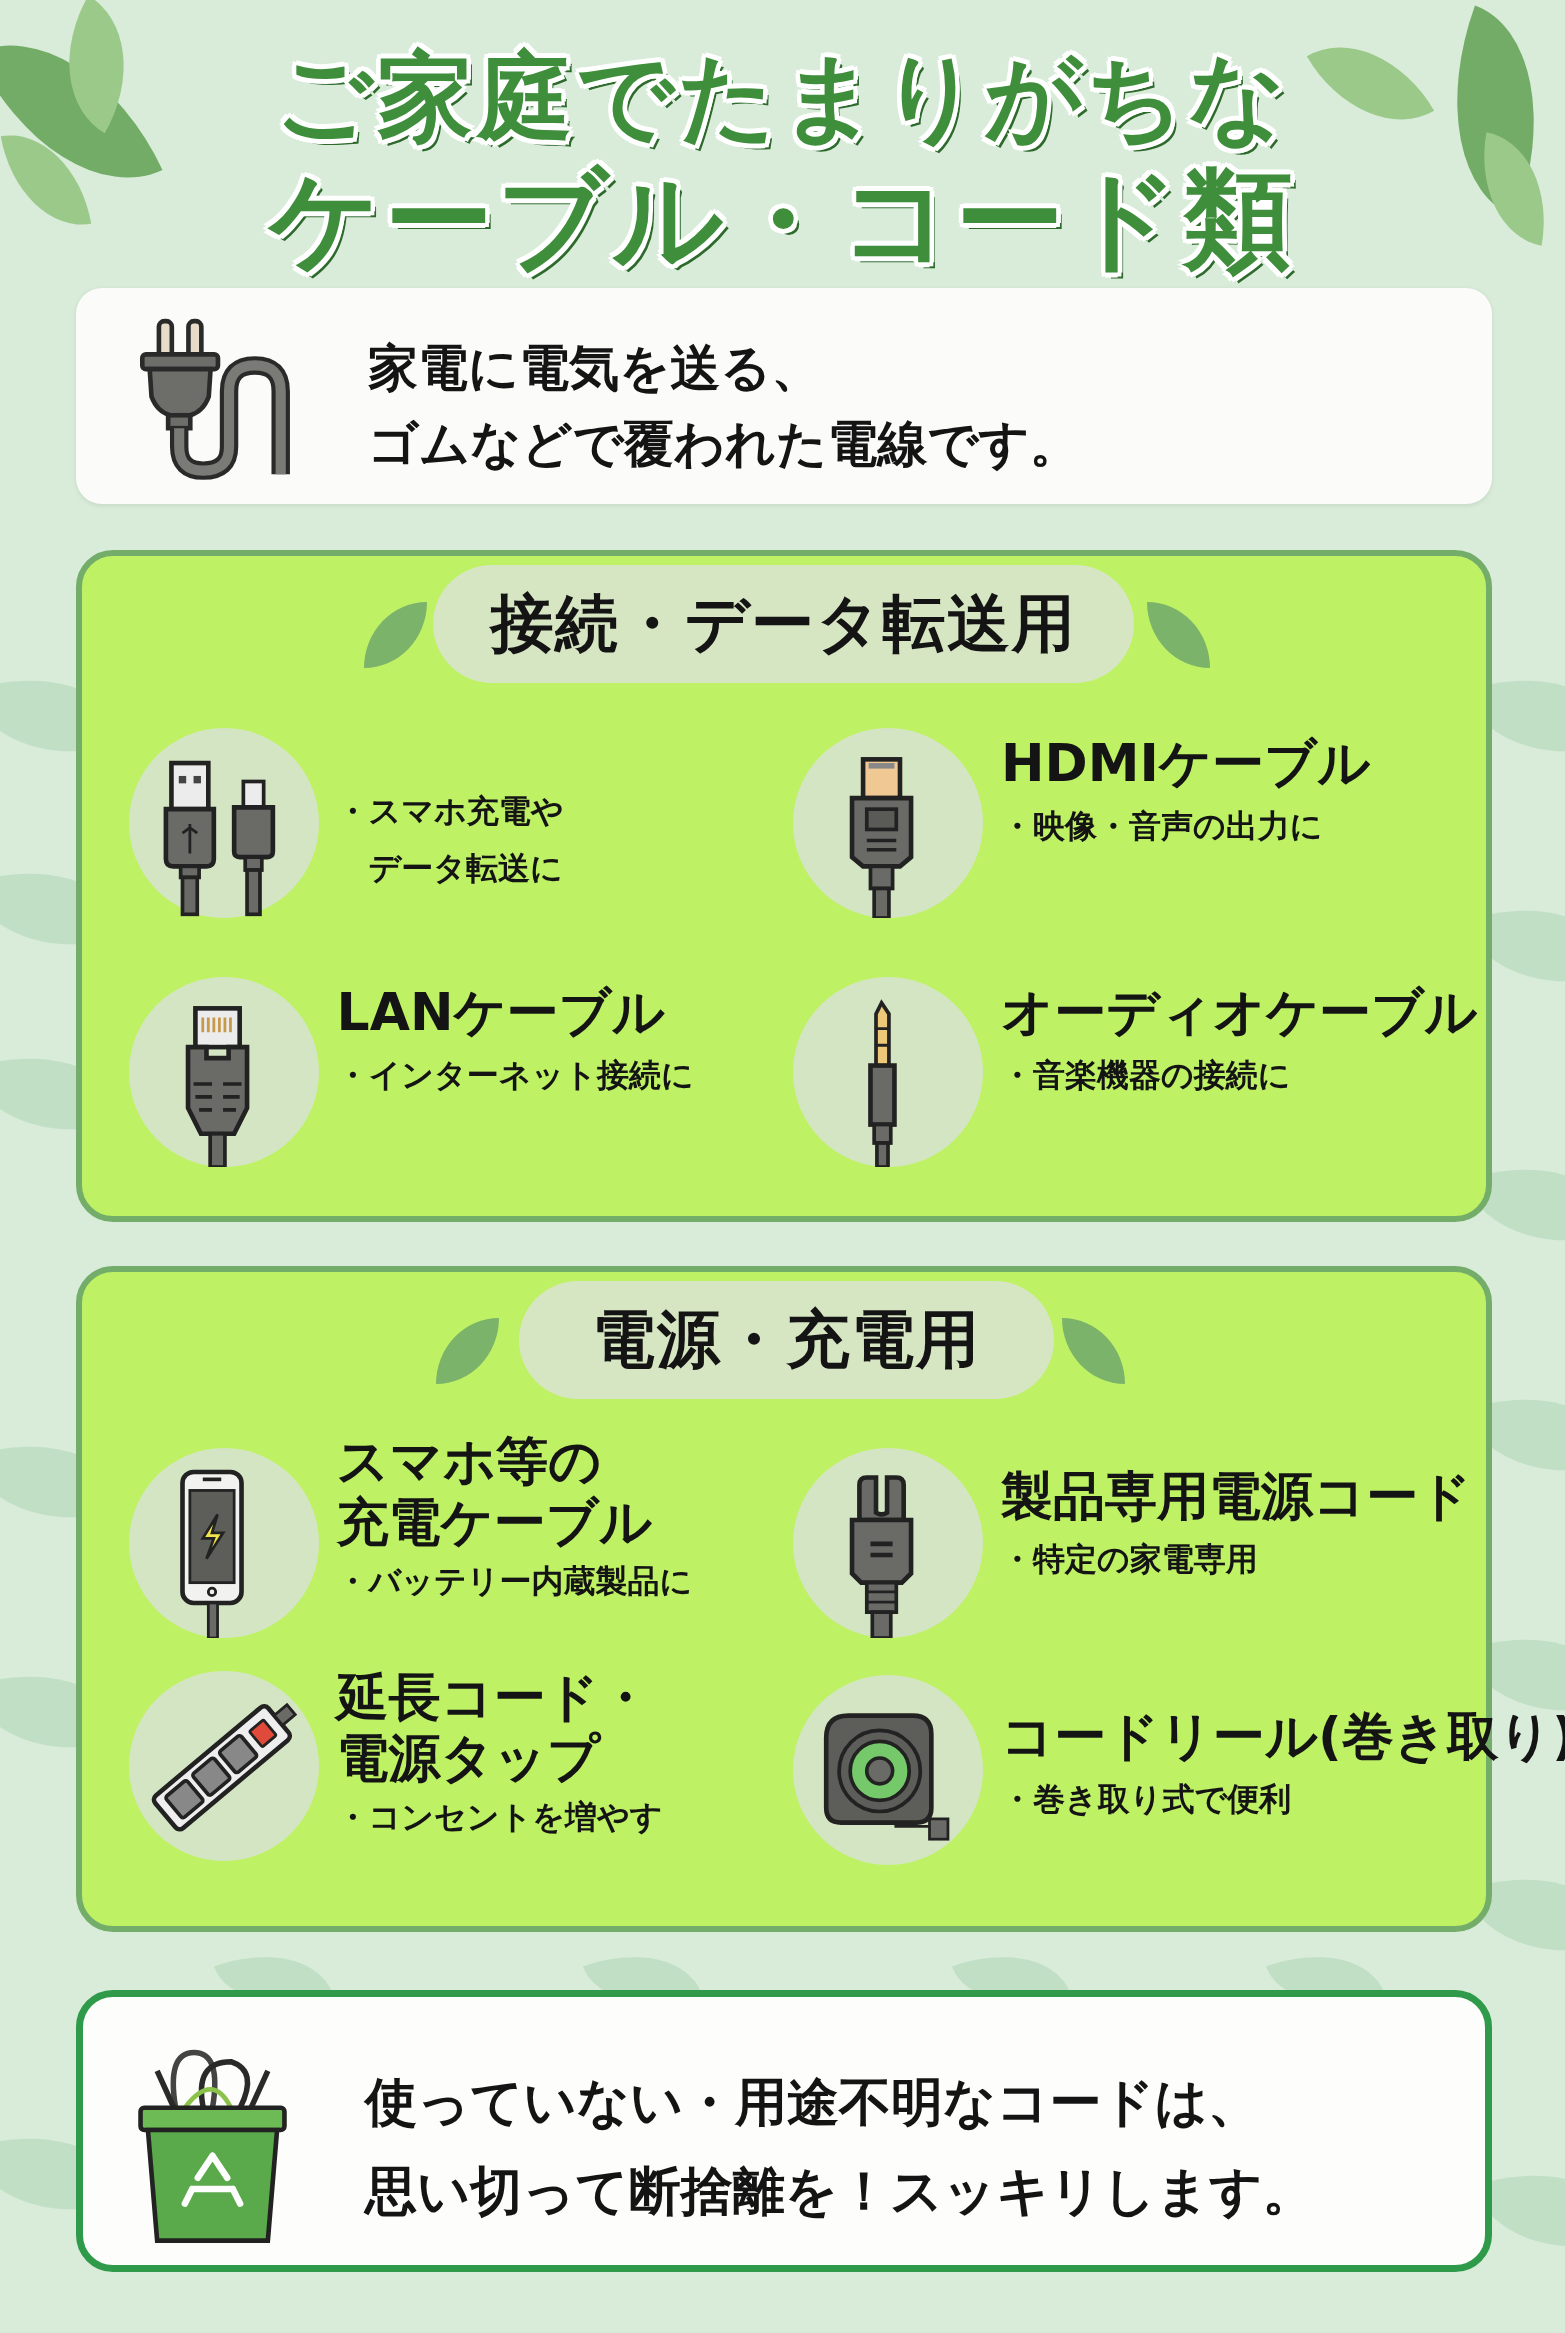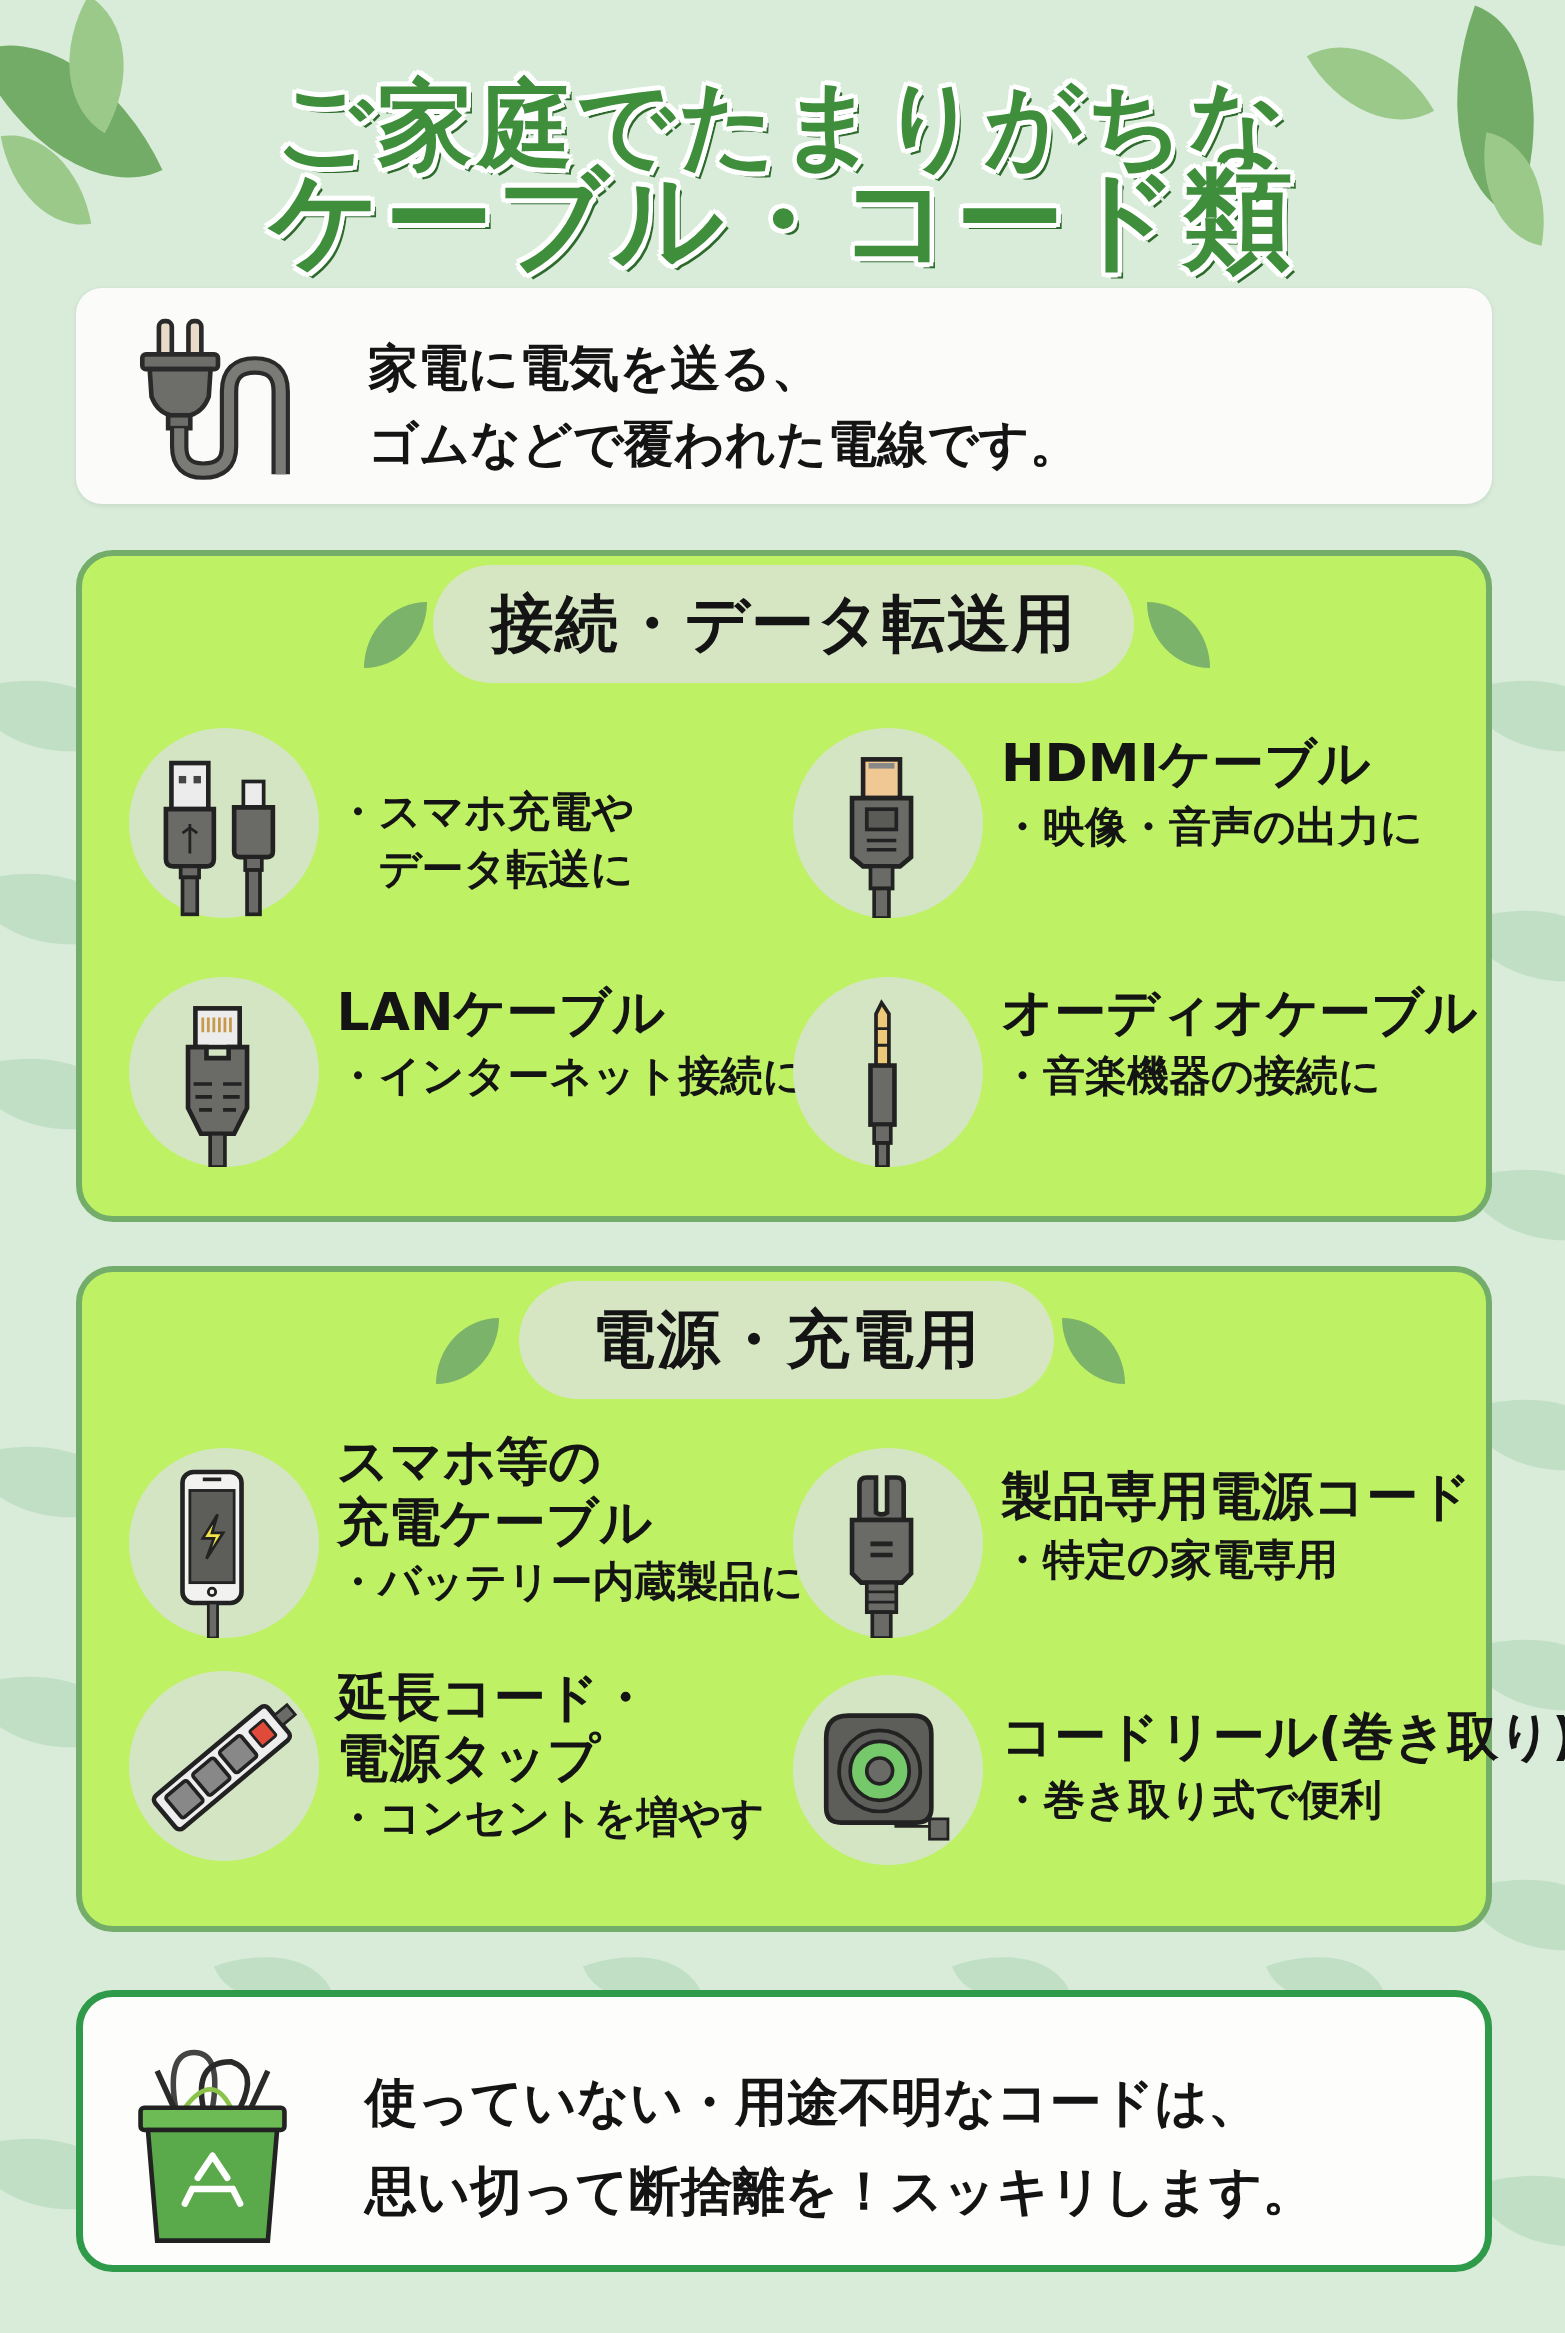--- a/index.html
+++ b/index.html
@@ -28,21 +28,21 @@
     font-weight: bold;
     color: #3f8e3c;
     -webkit-text-stroke: 0;
     text-shadow:
       0 0 0 #fff,
       3.7px 3.7px 0 #fff, -3.7px -3.7px 0 #fff, 3.7px -3.7px 0 #fff, -3.7px 3.7px 0 #fff,
       0 4.6px 0 #fff, 4.6px 0 0 #fff, 0 -4.6px 0 #fff, -4.6px 0 0 #fff,
       5.5px 5.5px 0 #2d6a2c;
     letter-spacing: 3.7px;
   }
-  .title.l1 { top: 37px; font-size: 96px; line-height: 120px; margin-top: 28px; }
+  .title.l1 { top: 37px; font-size: 96px; line-height: 120px; }
   .title.l2 { top: 155px; font-size: 109px; line-height: 129px; }
 
   .intro {
     position: absolute;
     left: 76px; top: 288px; width: 1416px; height: 216px;
     background: #fbfcf9;
     border-radius: 26px;
     box-shadow: 0 1.8px 5.5px rgba(0,0,0,0.08);
   }
   .intro .plug { position: absolute; left: 46px; top: 20px; width: 203px; height: 185px; }
@@ -88,21 +88,21 @@
     border-radius: 50%;
     background: #d4e5c3;
   }
   .item .circle svg { position: absolute; left: 0; top: 0; width: 190px; height: 190px; }
   .item .name {
     position: absolute; left: 236px; top: 11px;
     font-size: 52px; font-weight: bold; line-height: 61px; white-space: nowrap;
   }
   .item .desc {
     position: absolute; left: 236px;
-    font-size: 42px; font-weight: bold; line-height: 57px; white-space: pre;
+    font-size: 32px; font-weight: bold; line-height: 57px; white-space: pre;
   }
 
   .footer-box {
     position: absolute;
     left: 76px; top: 1990px; width: 1416px; height: 282px;
     background: #fdfdfb;
     border: 7.4px solid #2f9a4a;
     border-radius: 37px;
   }
   .footer-box .bin { position: absolute; left: 37px; top: 37px; width: 185px; height: 214px; }

